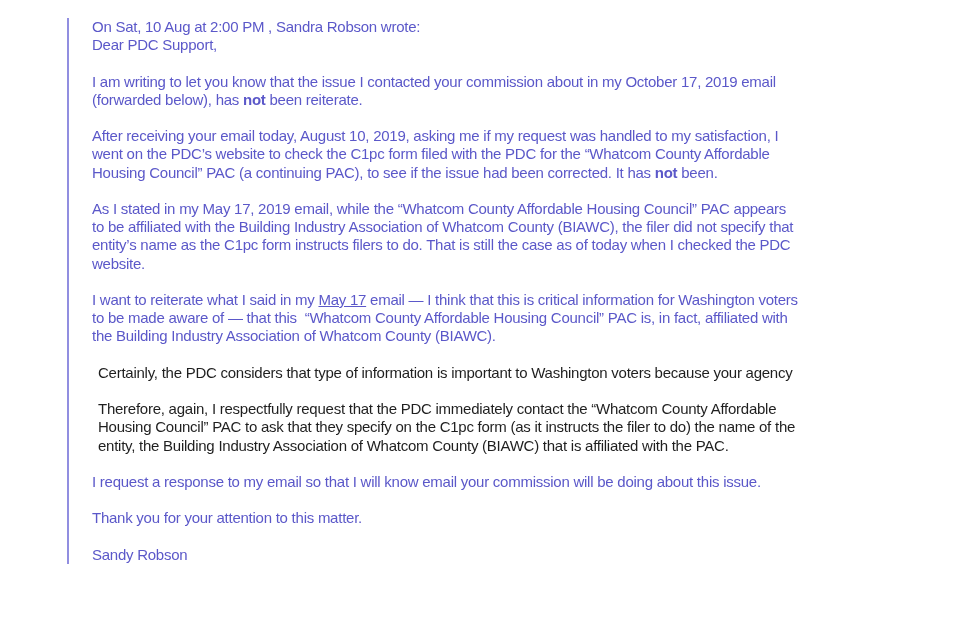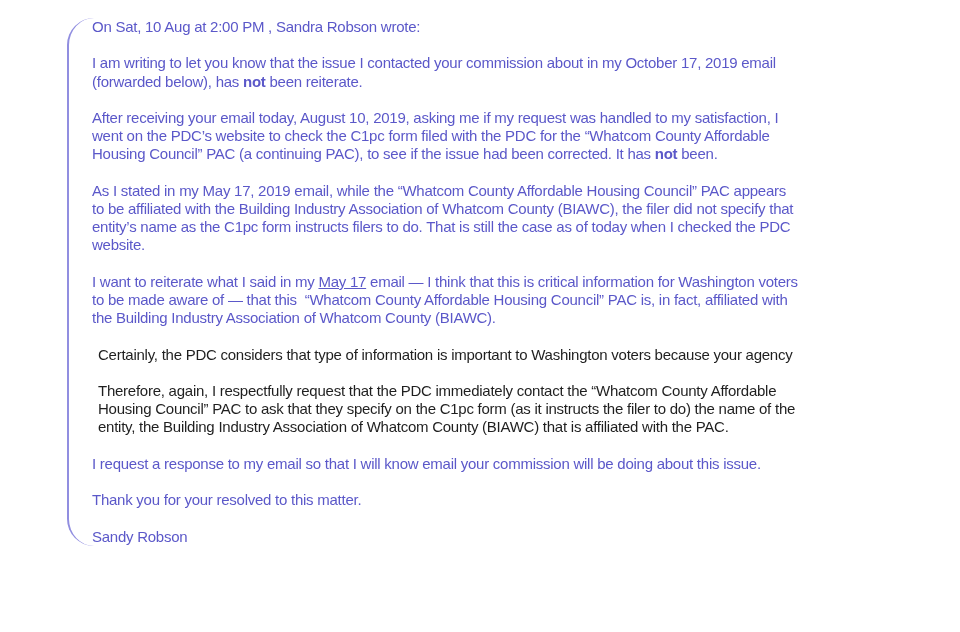--- a/index.html
+++ b/index.html
@@ -1,21 +1,21 @@
 <!DOCTYPE html>
 <html style="--quote-text: #5b58c9; --quote-bar: #918ee0; --author-text: #1f1f1f; --page-bg: #ffffff;"><head>
 <meta charset="utf-8">
 <style>
   :root {
     --quote-text: #5b58c9;
     --quote-bar: #918ee0;
     --author-text: #1f1f1f;
     --page-bg: #ffffff;
   }
-  * { box-sizing: border-box; border-radius: 27px; }
+  * { box-sizing: border-box; }
   html, body {
     margin: 0;
     padding: 0;
     background: var(--page-bg);
     font-family: "Liberation Sans", sans-serif;
   }
   .viewport {
     position: relative;
     width: 960px;
     height: 632px;
@@ -52,24 +52,25 @@
     margin-top: 42px;
   }
 </style>
 </head>
 <body>
 
 <div class="viewport">
   <div class="email-wrap">
     <blockquote class="quote-block">
         <p class="para quote"><span>On Sat, 10 Aug at 2:00 PM , Sandra Robson wrote:</span></p>
+        <p class="para quote"><span>Dear PDC Support,</span></p>
         <p class="para quote gap"><span>I am writing to let you know that the issue I contacted your commission about in my October 17, 2019 email</span><br><span>(forwarded below), has </span><span class="bold">not</span><span> been reiterate.</span></p>
         <p class="para quote gap"><span>After receiving your email today, August 10, 2019, asking me if my request was handled to my satisfaction, I</span><br><span>went on the PDC’s website to check the C1pc form filed with the PDC for the “Whatcom County Affordable</span><br><span>Housing Council” PAC (a continuing PAC), to see if the issue had been corrected. It has </span><span class="bold">not</span><span> been.</span></p>
         <p class="para quote gap"><span>As I stated in my May 17, 2019 email, while the “Whatcom County Affordable Housing Council” PAC appears</span><br><span>to be affiliated with the Building Industry Association of Whatcom County (BIAWC), the filer did not specify that</span><br><span>entity’s name as the C1pc form instructs filers to do. That is still the case as of today when I checked the PDC</span><br><span>website.</span></p>
         <p class="para quote gap"><span>I want to reiterate what I said in my </span><span class="link">May 17</span><span> email — I think that this is critical information for Washington voters</span><br><span>to be made aware of — that this  “Whatcom County Affordable Housing Council” PAC is, in fact, affiliated with</span><br><span>the Building Industry Association of Whatcom County (BIAWC).</span></p>
         <p class="para author gap"><span>Certainly, the PDC considers that type of information is important to Washington voters because your agency</span><br></p>
         <p class="para author gap"><span>Therefore, again, I respectfully request that the PDC immediately contact the “Whatcom County Affordable</span><br><span>Housing Council” PAC to ask that they specify on the C1pc form (as it instructs the filer to do) the name of the</span><br><span>entity, the Building Industry Association of Whatcom County (BIAWC) that is affiliated with the PAC.</span></p>
         <p class="para quote gap"><span>I request a response to my email so that I will know email your commission will be doing about this issue.</span></p>
-        <p class="para quote gap"><span>Thank you for your resolved to this matter.</span></p>
+        <p class="para quote gap"><span>Thank you for your attention to this matter.</span></p>
         <p class="para quote gap"><span>Sandy Robson</span></p>
       </blockquote>
   </div>
 </div>
 
 </body></html>

